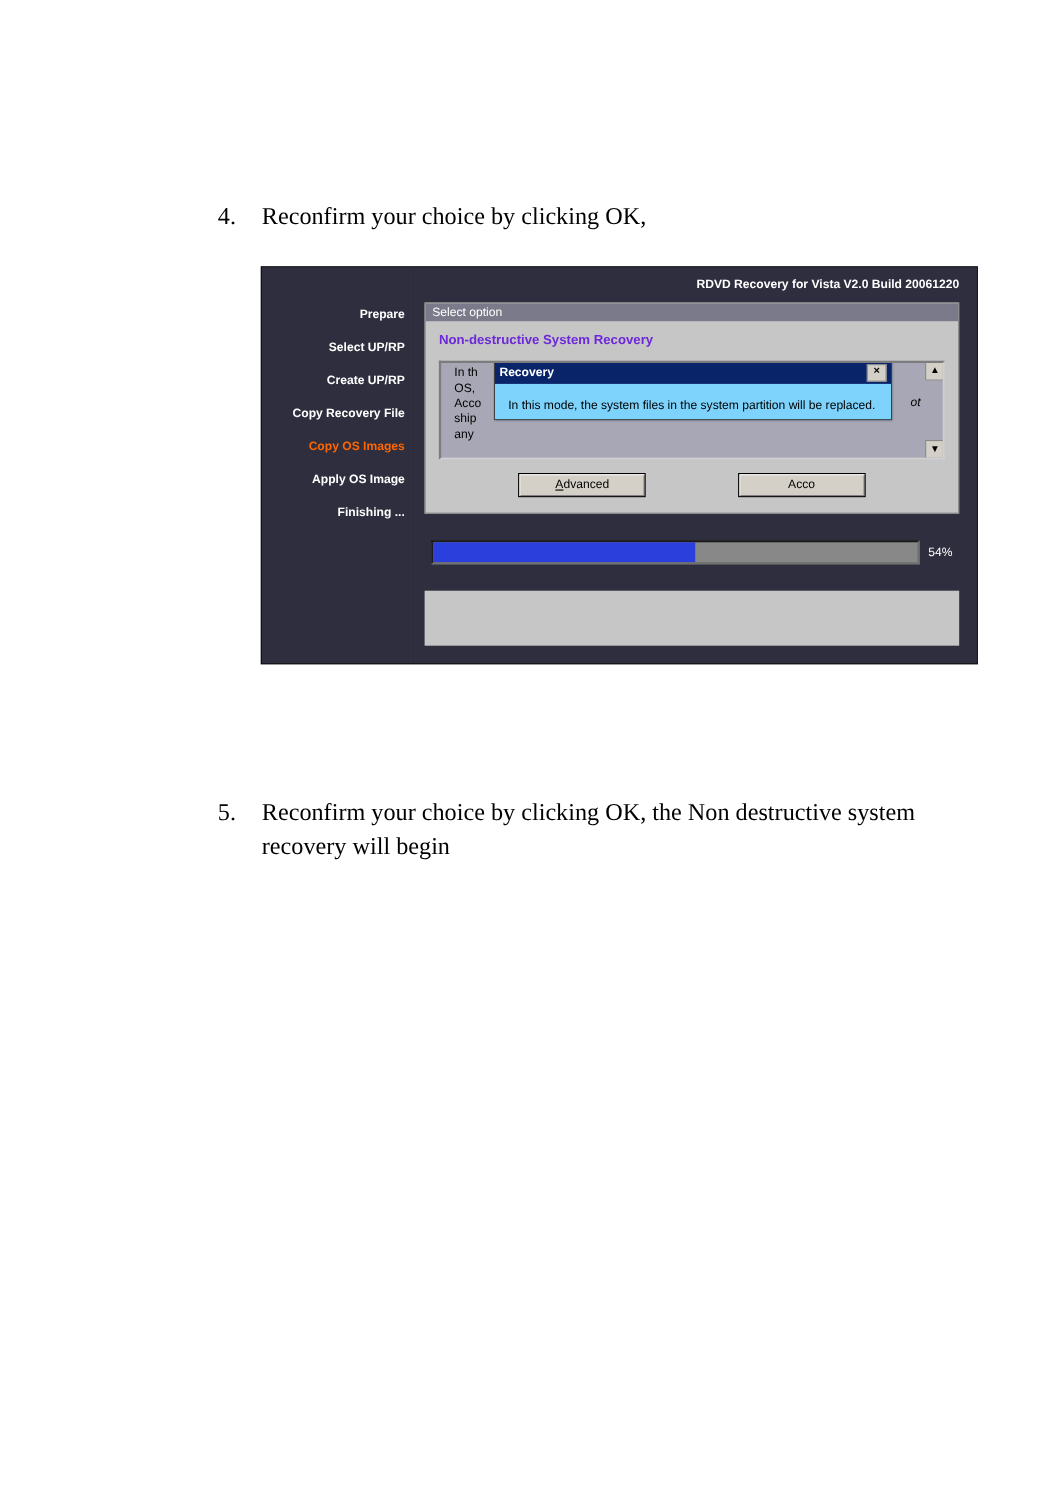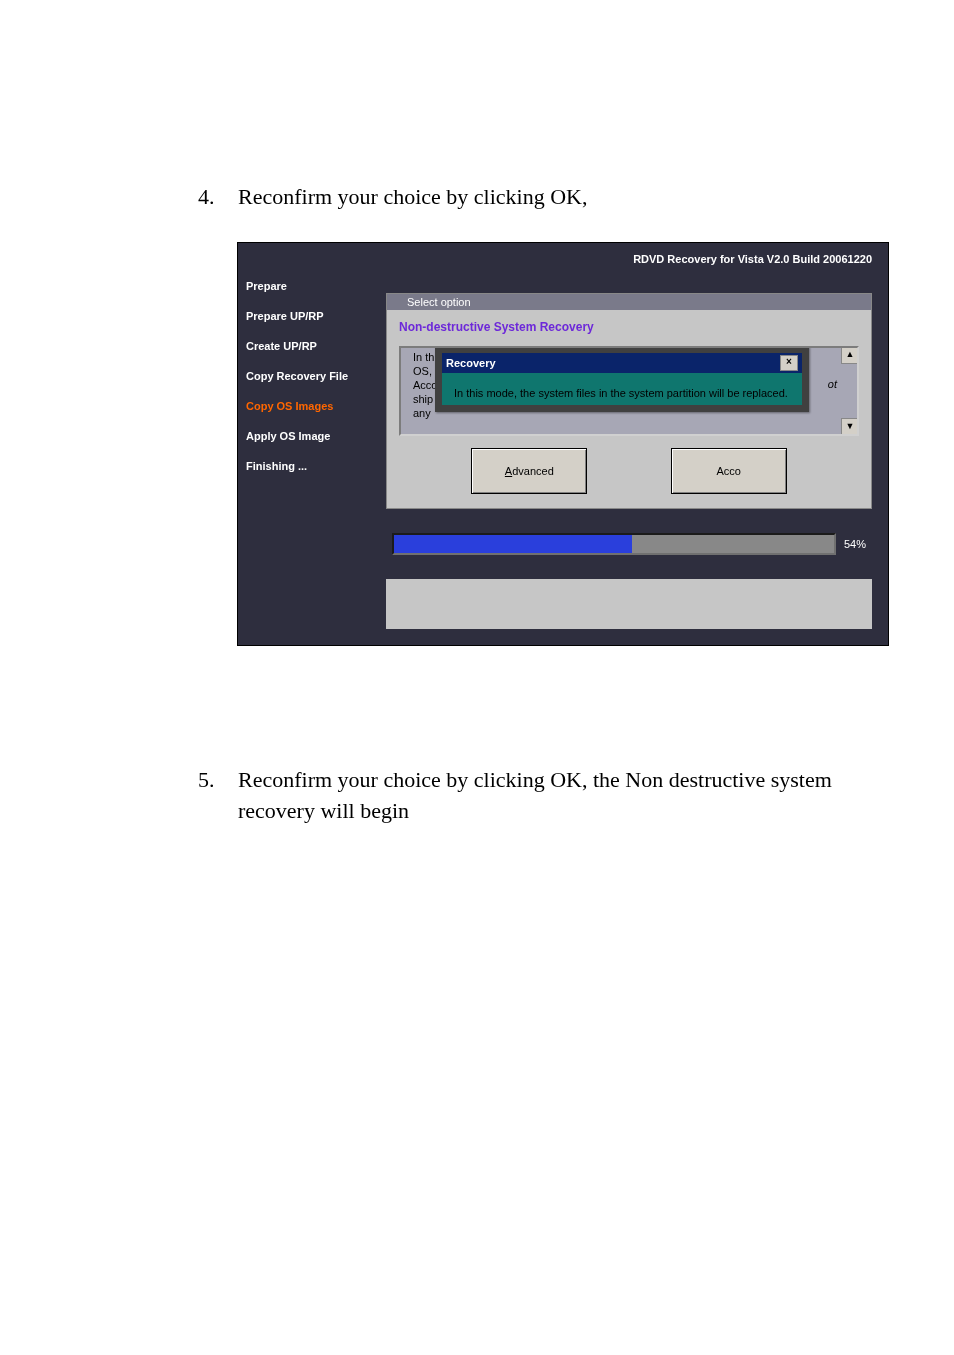--- a/index.html
+++ b/index.html
@@ -59,49 +59,50 @@
     width: 138px;
     background: #2e2e3e;
     padding-top: 28px;
   }
   .sidebar-item {
     color: #fff;
     font-weight: bold;
     font-size: 11px;
     padding: 9px 8px;
     white-space: nowrap;
+    text-align: right;
   }
   .sidebar-item.active {
     color: #ff6600;
   }
   .main {
     flex: 1;
     background: #2e2e3e;
     position: relative;
     padding: 10px 16px 16px 10px;
   }
   .version {
     color: #fff;
     font-size: 11px;
     font-weight: bold;
     text-align: right;
-    margin-bottom: 28px;
+    margin-bottom: 10px;
   }
   .select-panel {
     background: #c6c6c6;
     border: 1px solid #888;
     padding: 0 0 14px 0;
     margin-bottom: 24px;
     position: relative;
   }
   .select-header {
     background: #7a7a8a;
     color: #fff;
     font-size: 11px;
-    padding: 2px 20px;
+    padding: 2px 6px;
   }
   .select-title {
     color: #6d28d9;
     font-weight: bold;
     font-size: 12px;
     padding: 10px 10px 8px 12px;
   }
   .listbox {
     margin: 4px 12px 12px 12px;
     background: #a7a7b5;
@@ -129,25 +130,25 @@
     text-align: center;
     font-size: 9px;
     line-height: 14px;
     color: #000;
   }
   .scroll-up { top: -2px; }
   .scroll-down { bottom: -2px; }
   
   .modal {
     position: absolute;
-    left: 34px;
+    left: 48px;
     top: -2px;
     width: 360px;
-    background: #0f766e;
-    border: 7px solid #404040;
+    background: #7dd3fc;
+    border: 1px solid #404040;
     box-shadow: 1px 1px 2px rgba(0,0,0,0.4);
     font-size: 11px;
     color: #000;
   }
   .modal-title {
     background: #0a246a;
     color: #fff;
     font-weight: bold;
     font-size: 11px;
     padding: 2px 4px;
@@ -187,21 +188,21 @@
   }
   .win-btn.default {
     box-shadow: inset 1px 1px 0 #fff, inset -1px -1px 0 #808080, 0 0 0 1px #000;
   }
   .panel-buttons {
     text-align: center;
   }
   .panel-buttons .win-btn {
     margin: 0 40px;
     min-width: 90px;
-    padding: 16px 12px;
+    padding: 4px 12px;
   }
   .accel { text-decoration: underline; }
   .progress-row {
     display: flex;
     align-items: center;
     gap: 8px;
     margin: 16px 6px 24px 6px;
   }
   .progress-outer {
     flex: 1;
@@ -232,21 +233,21 @@
 
   <div class="step-row">
     <div class="step-num">4.</div>
     <div class="step-text">Reconfirm your choice by clicking OK,</div>
   </div>
 
   <div class="screenshot">
     <div class="body">
       <div class="sidebar">
         <div class="sidebar-item">Prepare</div>
-        <div class="sidebar-item">Prepare UP/RP</div>
+        <div class="sidebar-item">Select UP/RP</div>
         <div class="sidebar-item">Create UP/RP</div>
         <div class="sidebar-item">Copy Recovery File</div>
         <div class="sidebar-item active">Copy OS Images</div>
         <div class="sidebar-item">Apply OS Image</div>
         <div class="sidebar-item">Finishing ...</div>
       </div>
 
       <div class="main">
         <div class="version">RDVD Recovery for Vista V2.0 Build 20061220</div>
 

